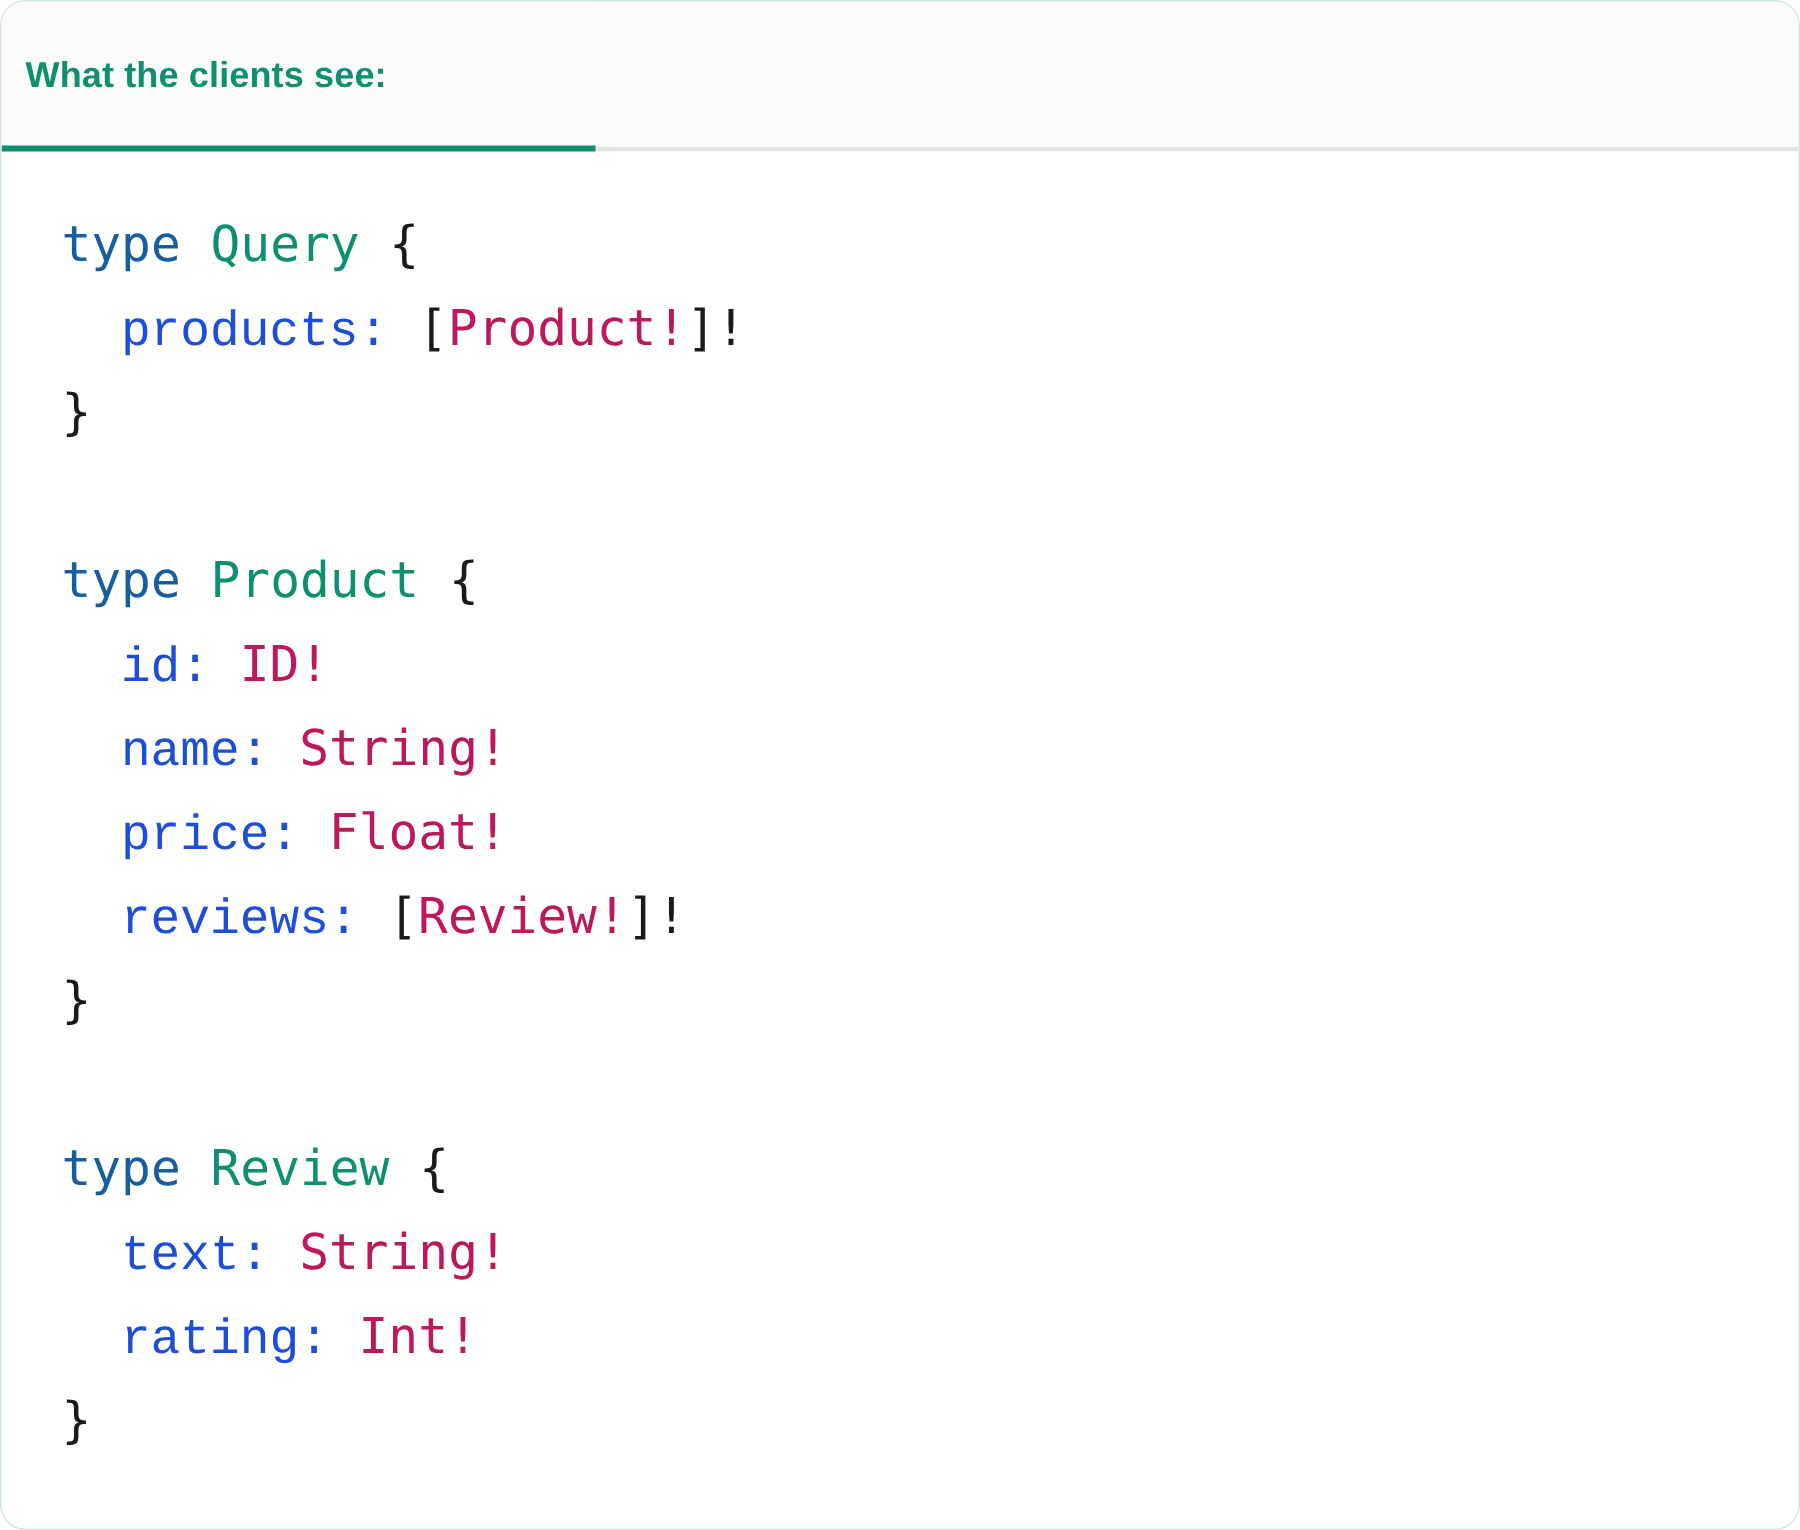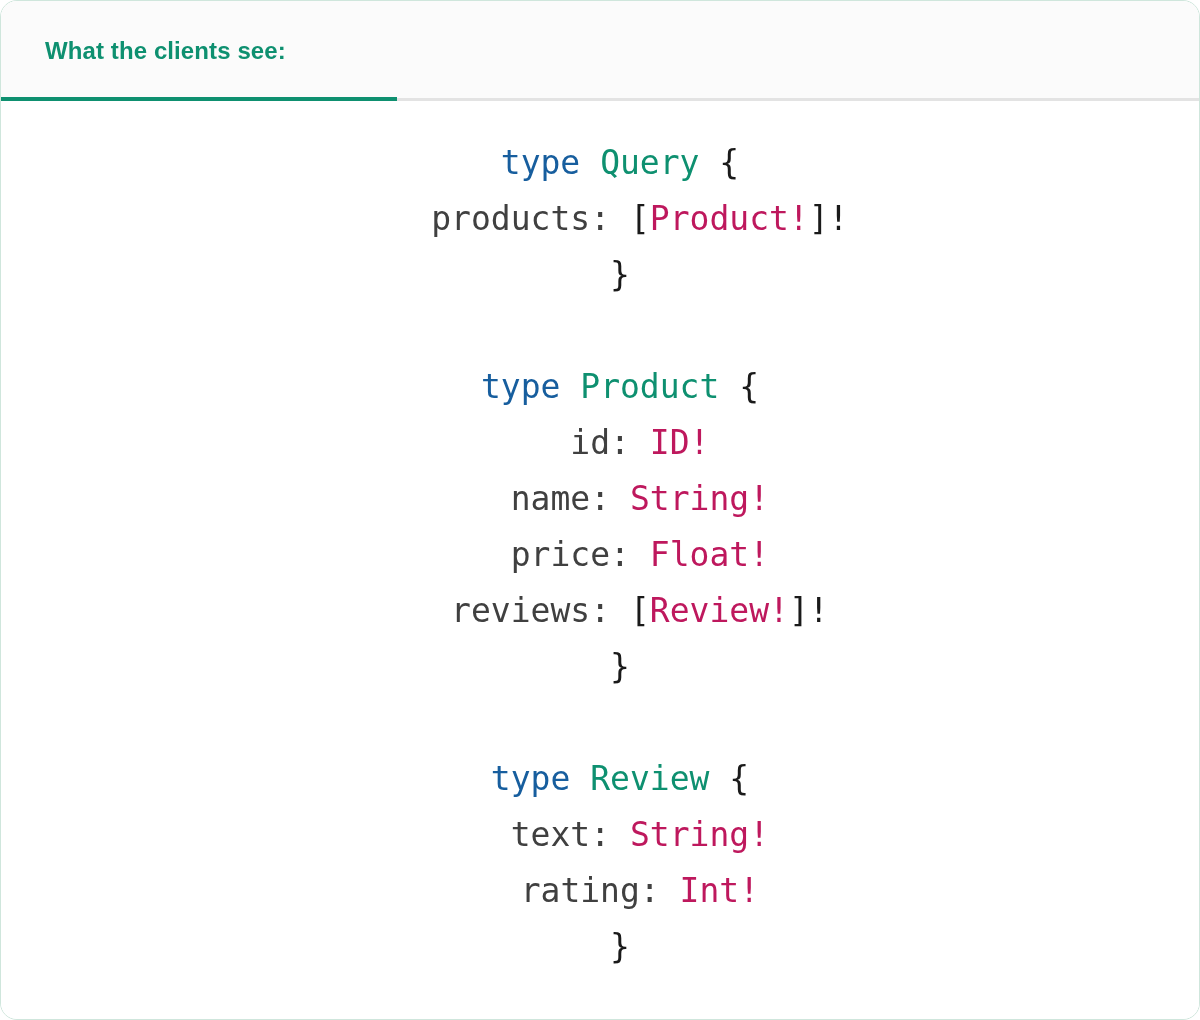--- a/index.html
+++ b/index.html
@@ -45,21 +45,21 @@
 
   .tab {
     position: absolute;
     left: 0;
     top: 0;
     width: 396px;
     height: 100px;
     box-sizing: border-box;
     display: flex;
     align-items: center;
-    padding-left: 44px;
+    padding-left: 16px;
     background: #fbfbfb;
     z-index: 2;
     cursor: pointer;
   }
   .tab-underline {
     position: absolute;
     left: 0;
     bottom: 0;
     width: 396px;
     height: 4px;
@@ -75,36 +75,35 @@
     white-space: nowrap;
   }
 
   
   .code-body {
     position: relative;
     padding: 34px 0 0 40px;
     background: #ffffff;
     height: 918px;
     box-sizing: border-box;
-    text-align: center;
   }
   pre.code {
     margin: 0;
     font-family: "DejaVu Sans Mono", "Liberation Mono", monospace;
     font-size: 33px;
     line-height: 56px;
     color: #1a1a1a;
     white-space: pre;
     letter-spacing: 0px;
   }
   .ln { display: block; height: 56px; }
   .kw   { color: #175e9e; }
   .tname{ color: #0e9070; }
   .punc { color: #1a1a1a; }
-  .field{ color: #404040; }
+  .field{ color: #1d4ed8; font-family: Liberation Mono, monospace; }
   .type { color: #be185d; }
 </style>
 </head>
 <body>
 
 <div class="panel">
 
   <div class="tabstrip">
     <div class="tab">
       <span class="tab-label">What the clients see:</span>

